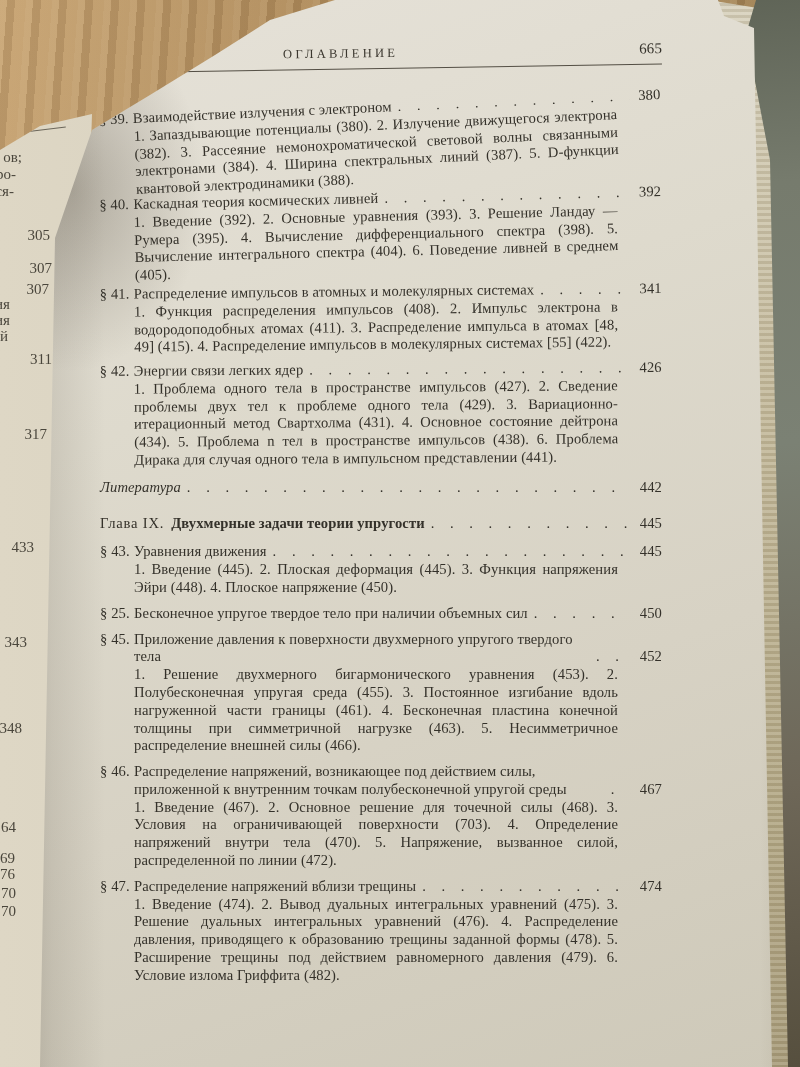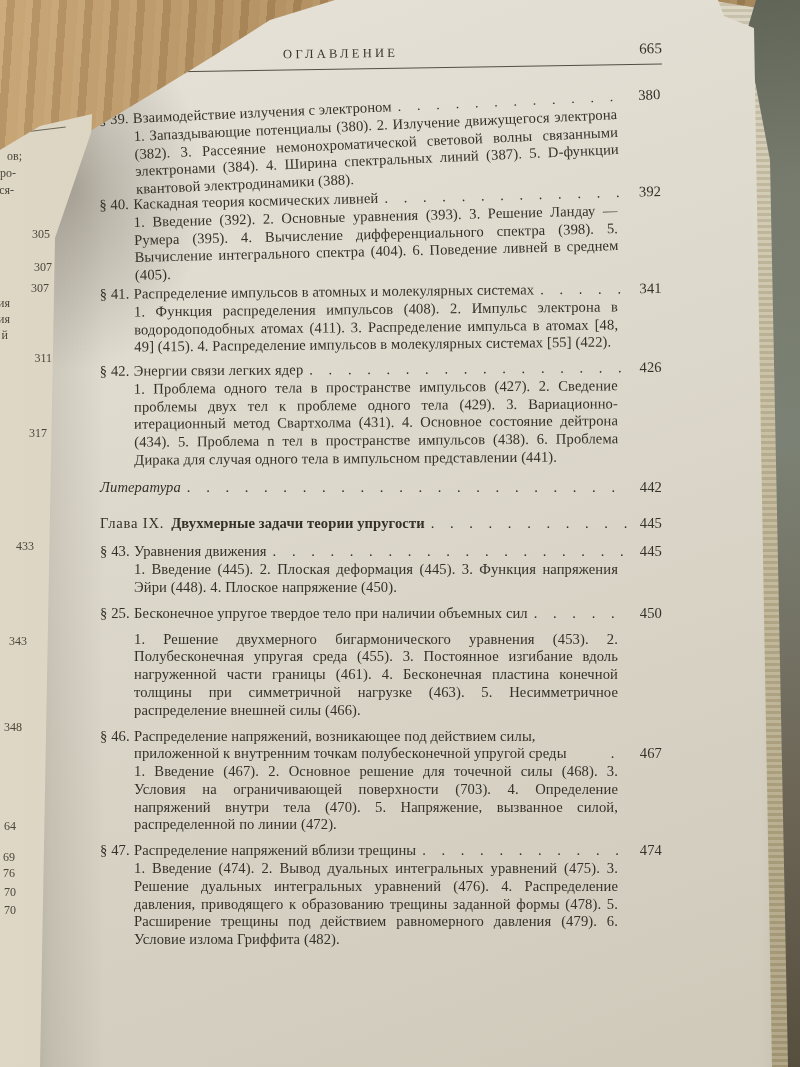--- a/index.html
+++ b/index.html
@@ -30,21 +30,21 @@
   
   #facing-page{
     clip-path:polygon(0px 150px,40px 126px,92px 114px,60px 1067px,0px 1067px);
     background:linear-gradient(90deg,#ded7c5 0%,#d6cfbc 55%,#b5ad97 85%,#8f876f 100%);
   }
   #facing-page .left-rule{
     position:absolute;left:8px;top:130px;width:58px;height:0;
     border-top:1.6px solid #6b665a;transform:rotate(-7deg);
   }
   #facing-page .frag{
-    position:absolute;color:#4a463c;font-size:12px;white-space:nowrap;
+    position:absolute;color:#4a463c;font-size:15px;white-space:nowrap;
     transform:translateX(-100%);
   }
   
   #book-page{
     clip-path:polygon(55px 238px,92px 130px,150px 95px,215px 55px,270px 20px,335px 0px,718px 0px,724px 16px,754px 28px,762px 500px,772px 1067px,40px 1067px);
     background:
       radial-gradient(ellipse 190px 260px at 72px 190px, rgba(56,47,32,.30), rgba(56,47,32,0) 70%),
       linear-gradient(90deg, rgba(70,62,48,.34) 0px, rgba(70,62,48,.12) 52px, rgba(70,62,48,0) 105px),
       linear-gradient(270deg, rgba(120,108,80,.18) 0px, rgba(120,108,80,0) 40px),
       linear-gradient(160deg,#e6e2d9 0%,#dedacd 35%,#d7d2c4 65%,#cec9b9 100%);
@@ -176,20 +176,26 @@
         </div>
         <div class="entry section">
           <div class="entry-head">
             <span class="entry-label">§ 25.</span>
             <span class="entry-title">Бесконечное упругое твердое тело при наличии объемных сил</span>
             <span class="leader"></span>
             <span class="entry-page">450</span>
           </div>
         </div>
         <div class="entry section">
+          <div class="entry-head">
+            <span class="entry-label">§ 45.</span>
+            <span class="entry-title">Приложение давления к поверхности двухмерного упругого твердого тела</span>
+            <span class="leader"></span>
+            <span class="entry-page">452</span>
+          </div>
           <div class="entry-details">1. Решение двухмерного бигармонического уравнения (453). 2. Полубесконечная упругая среда (455). 3. Постоянное изгибание вдоль нагруженной части границы (461). 4. Бесконечная пластина конечной толщины при симметричной нагрузке (463). 5. Несимметричное распределение внешней силы (466).</div>
         </div>
         <div class="entry section">
           <div class="entry-head">
             <span class="entry-label">§ 46.</span>
             <span class="entry-title">Распределение напряжений, возникающее под действием силы, приложенной к внутренним точкам полубесконечной упругой среды</span>
             <span class="leader"></span>
             <span class="entry-page">467</span>
           </div>
           <div class="entry-details">1. Введение (467). 2. Основное решение для точечной силы (468). 3. Условия на ограничивающей поверхности (703). 4. Определение напряжений внутри тела (470). 5. Напряжение, вызванное силой, распределенной по линии (472).</div>

